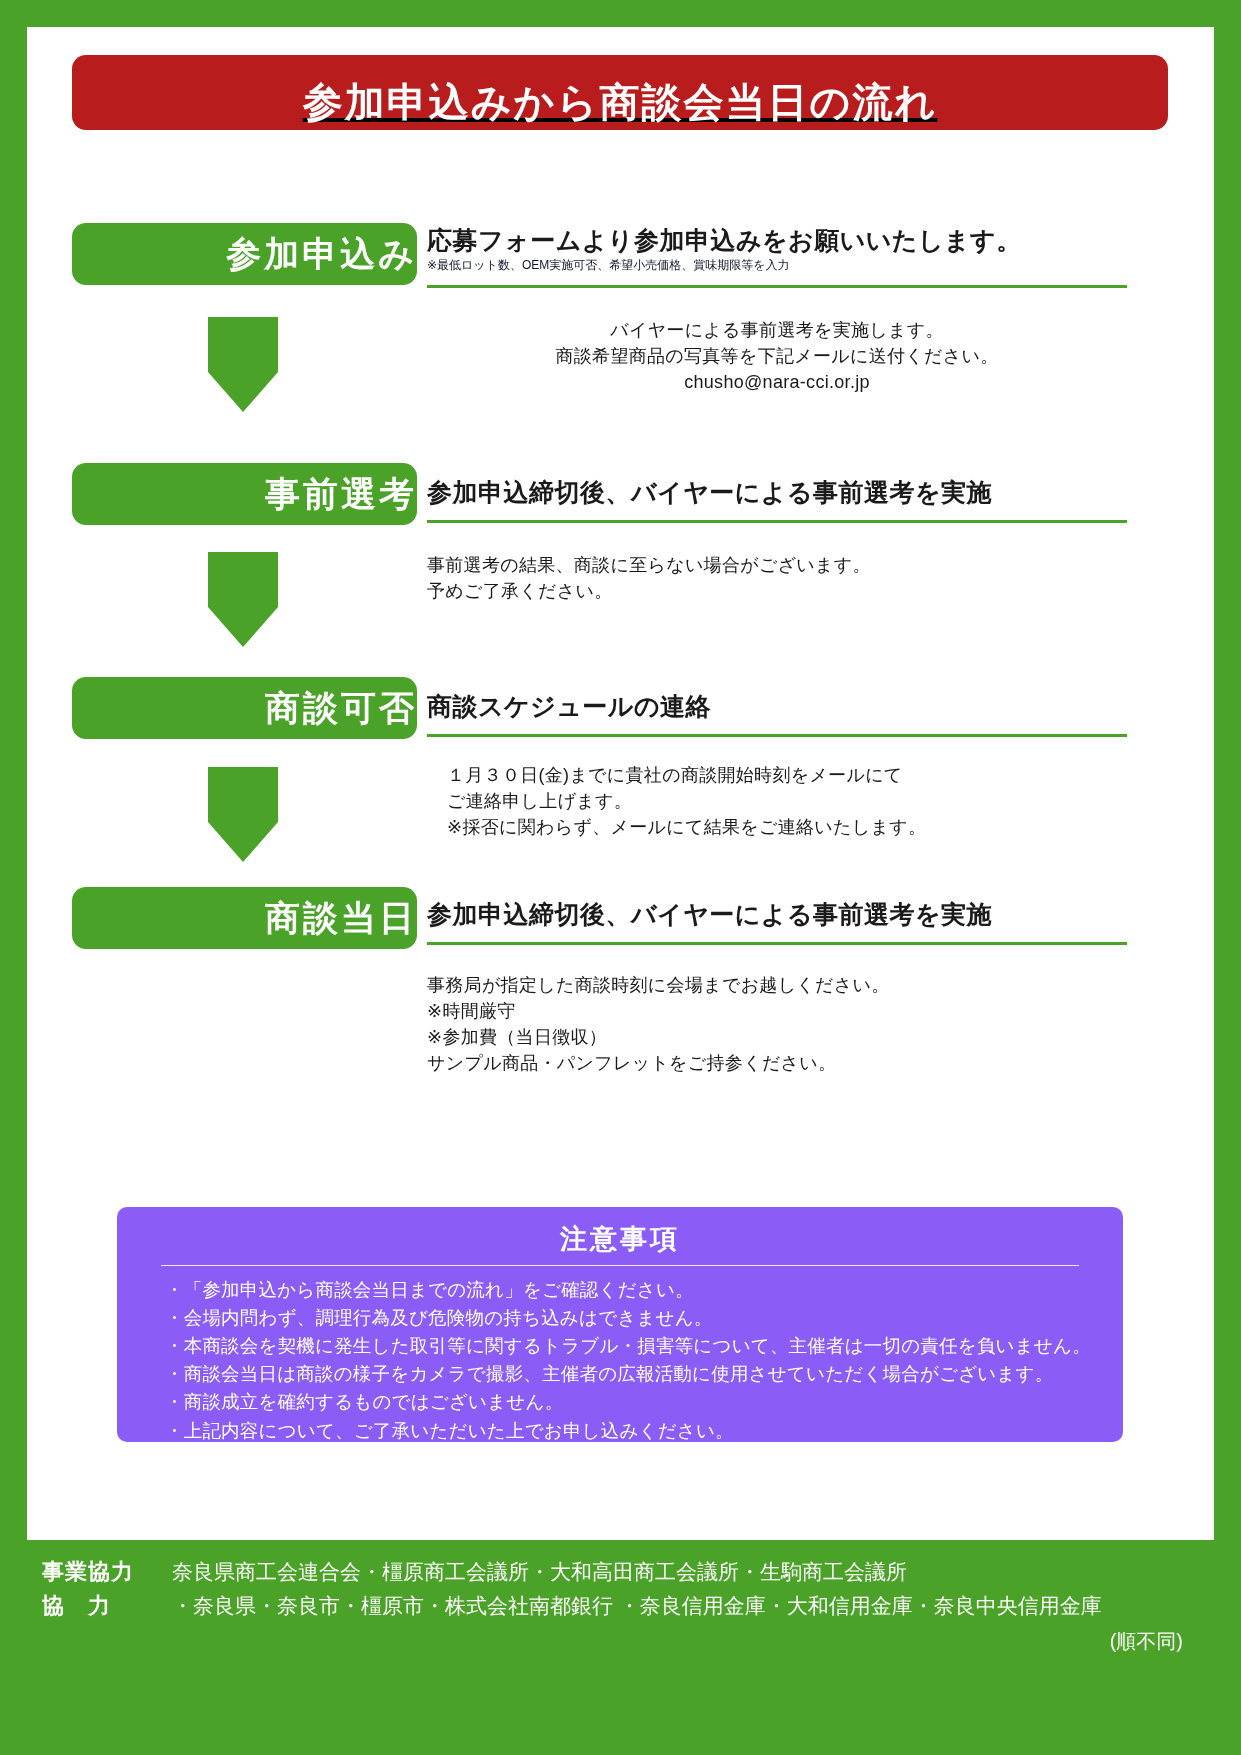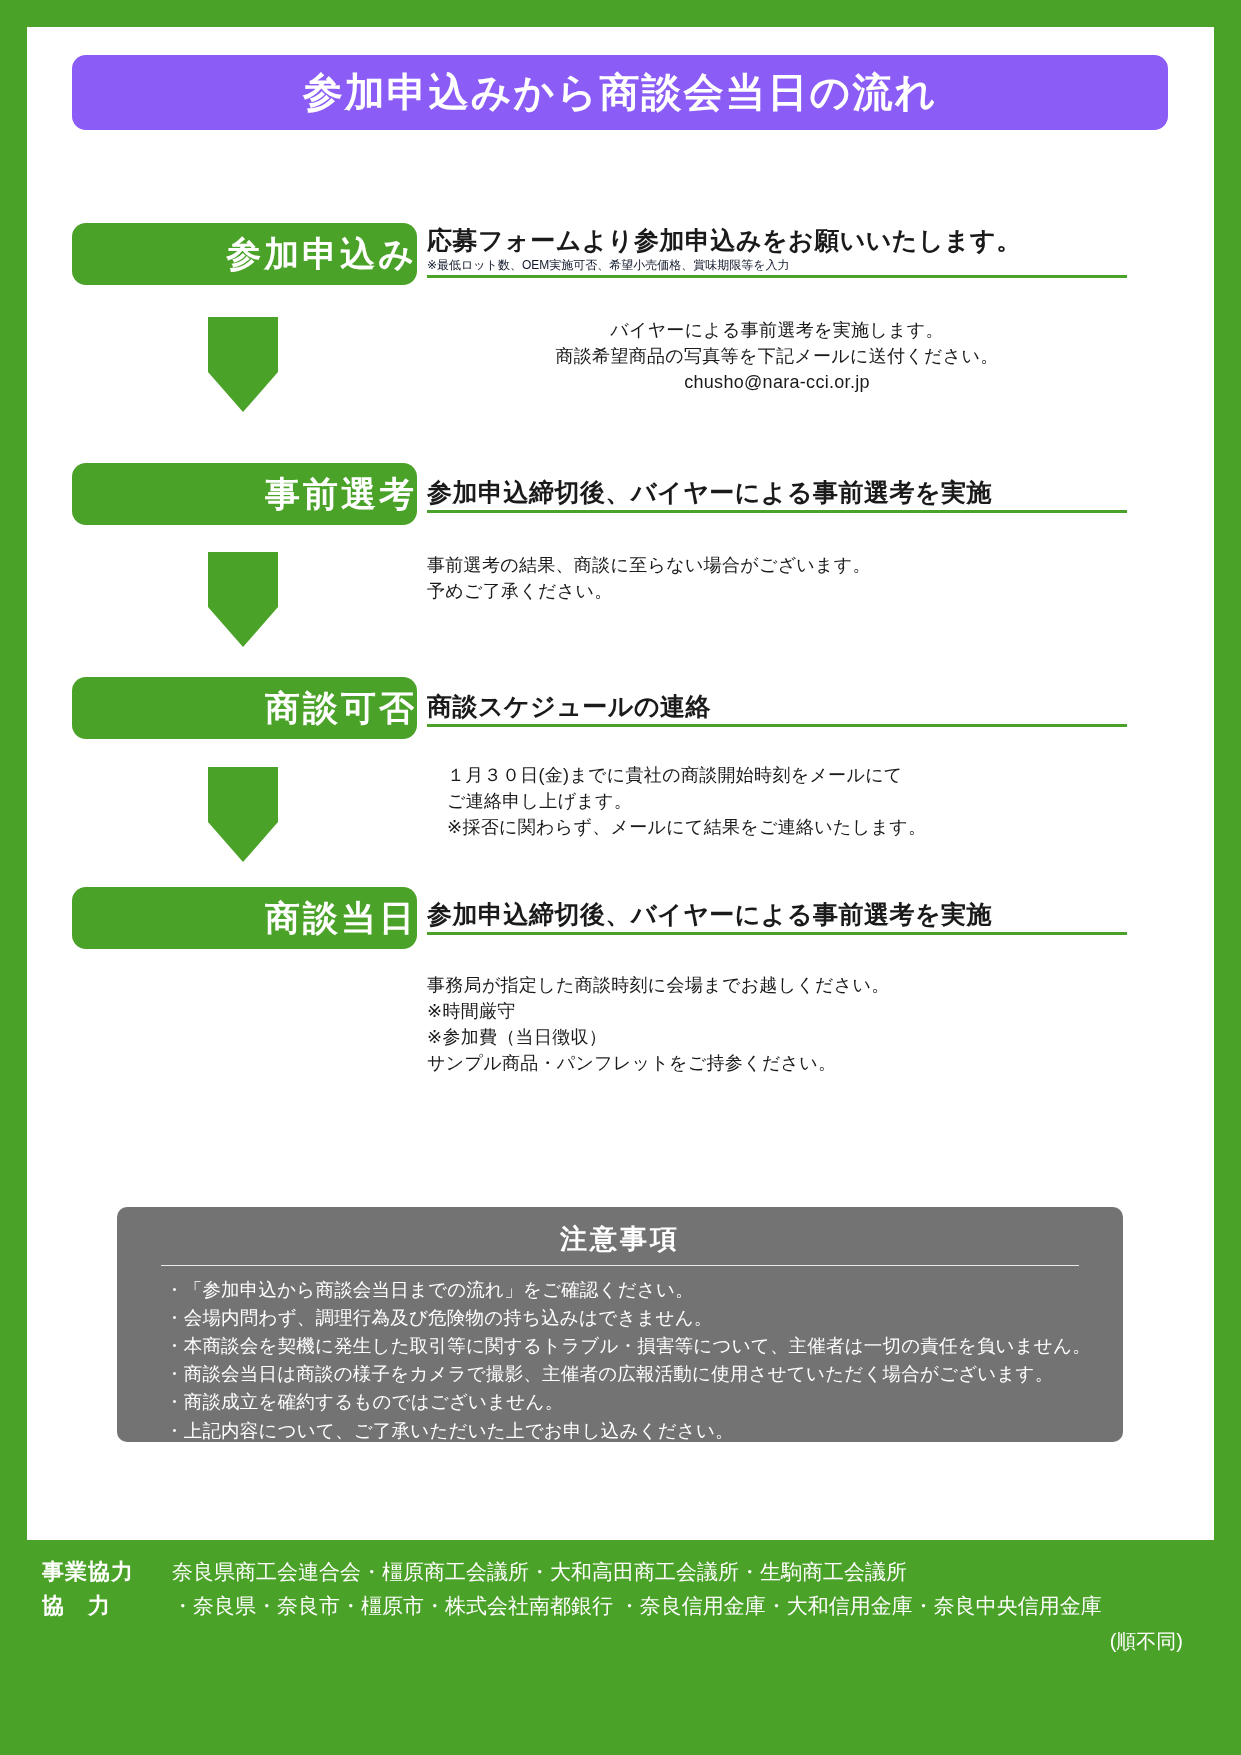--- a/index.html
+++ b/index.html
@@ -24,25 +24,26 @@
     box-sizing: border-box;
   }
 
   
   .title-banner {
     position: absolute;
     left: 45px;
     top: 28px;
     width: 1096px;
     height: 75px;
-    background: #8b5cf6;
+    background: #b91c1c;
     border-radius: 14px;
     display: flex;
-    align-items: center;
+    align-items: flex-end;
     justify-content: center;
+    text-decoration: underline;
   }
   .title-banner .title-text {
     color: #ffffff;
     font-size: 40px;
     font-weight: bold;
     letter-spacing: 2px;
   }
 
   
   .flow {
@@ -72,21 +73,21 @@
     font-size: 35px;
     font-weight: bold;
     letter-spacing: 3px;
   }
   .step-headline {
     position: absolute;
     left: 400px;
     width: 700px;
     border-bottom: 3px solid #4ba228;
     box-sizing: border-box;
-    padding-bottom: 2px;
+    padding-bottom: 12px;
   }
   .step-headline .hl-main {
     display: block;
     font-size: 25px;
     font-weight: bold;
     color: #1a1a1a;
     letter-spacing: 0.5px;
     line-height: 1.25;
   }
   .step-headline .hl-sub {
@@ -126,21 +127,21 @@
     text-align: center;
   }
 
   
   .notes {
     position: absolute;
     left: 90px;
     top: 1180px;
     width: 1006px;
     height: 235px;
-    background: #737373;
+    background: #8b5cf6;
     border-radius: 10px;
     box-sizing: border-box;
     padding: 14px 22px 16px 22px;
   }
   .notes-title {
     text-align: center;
     color: #ffffff;
     font-size: 27px;
     font-weight: bold;
     letter-spacing: 3px;

